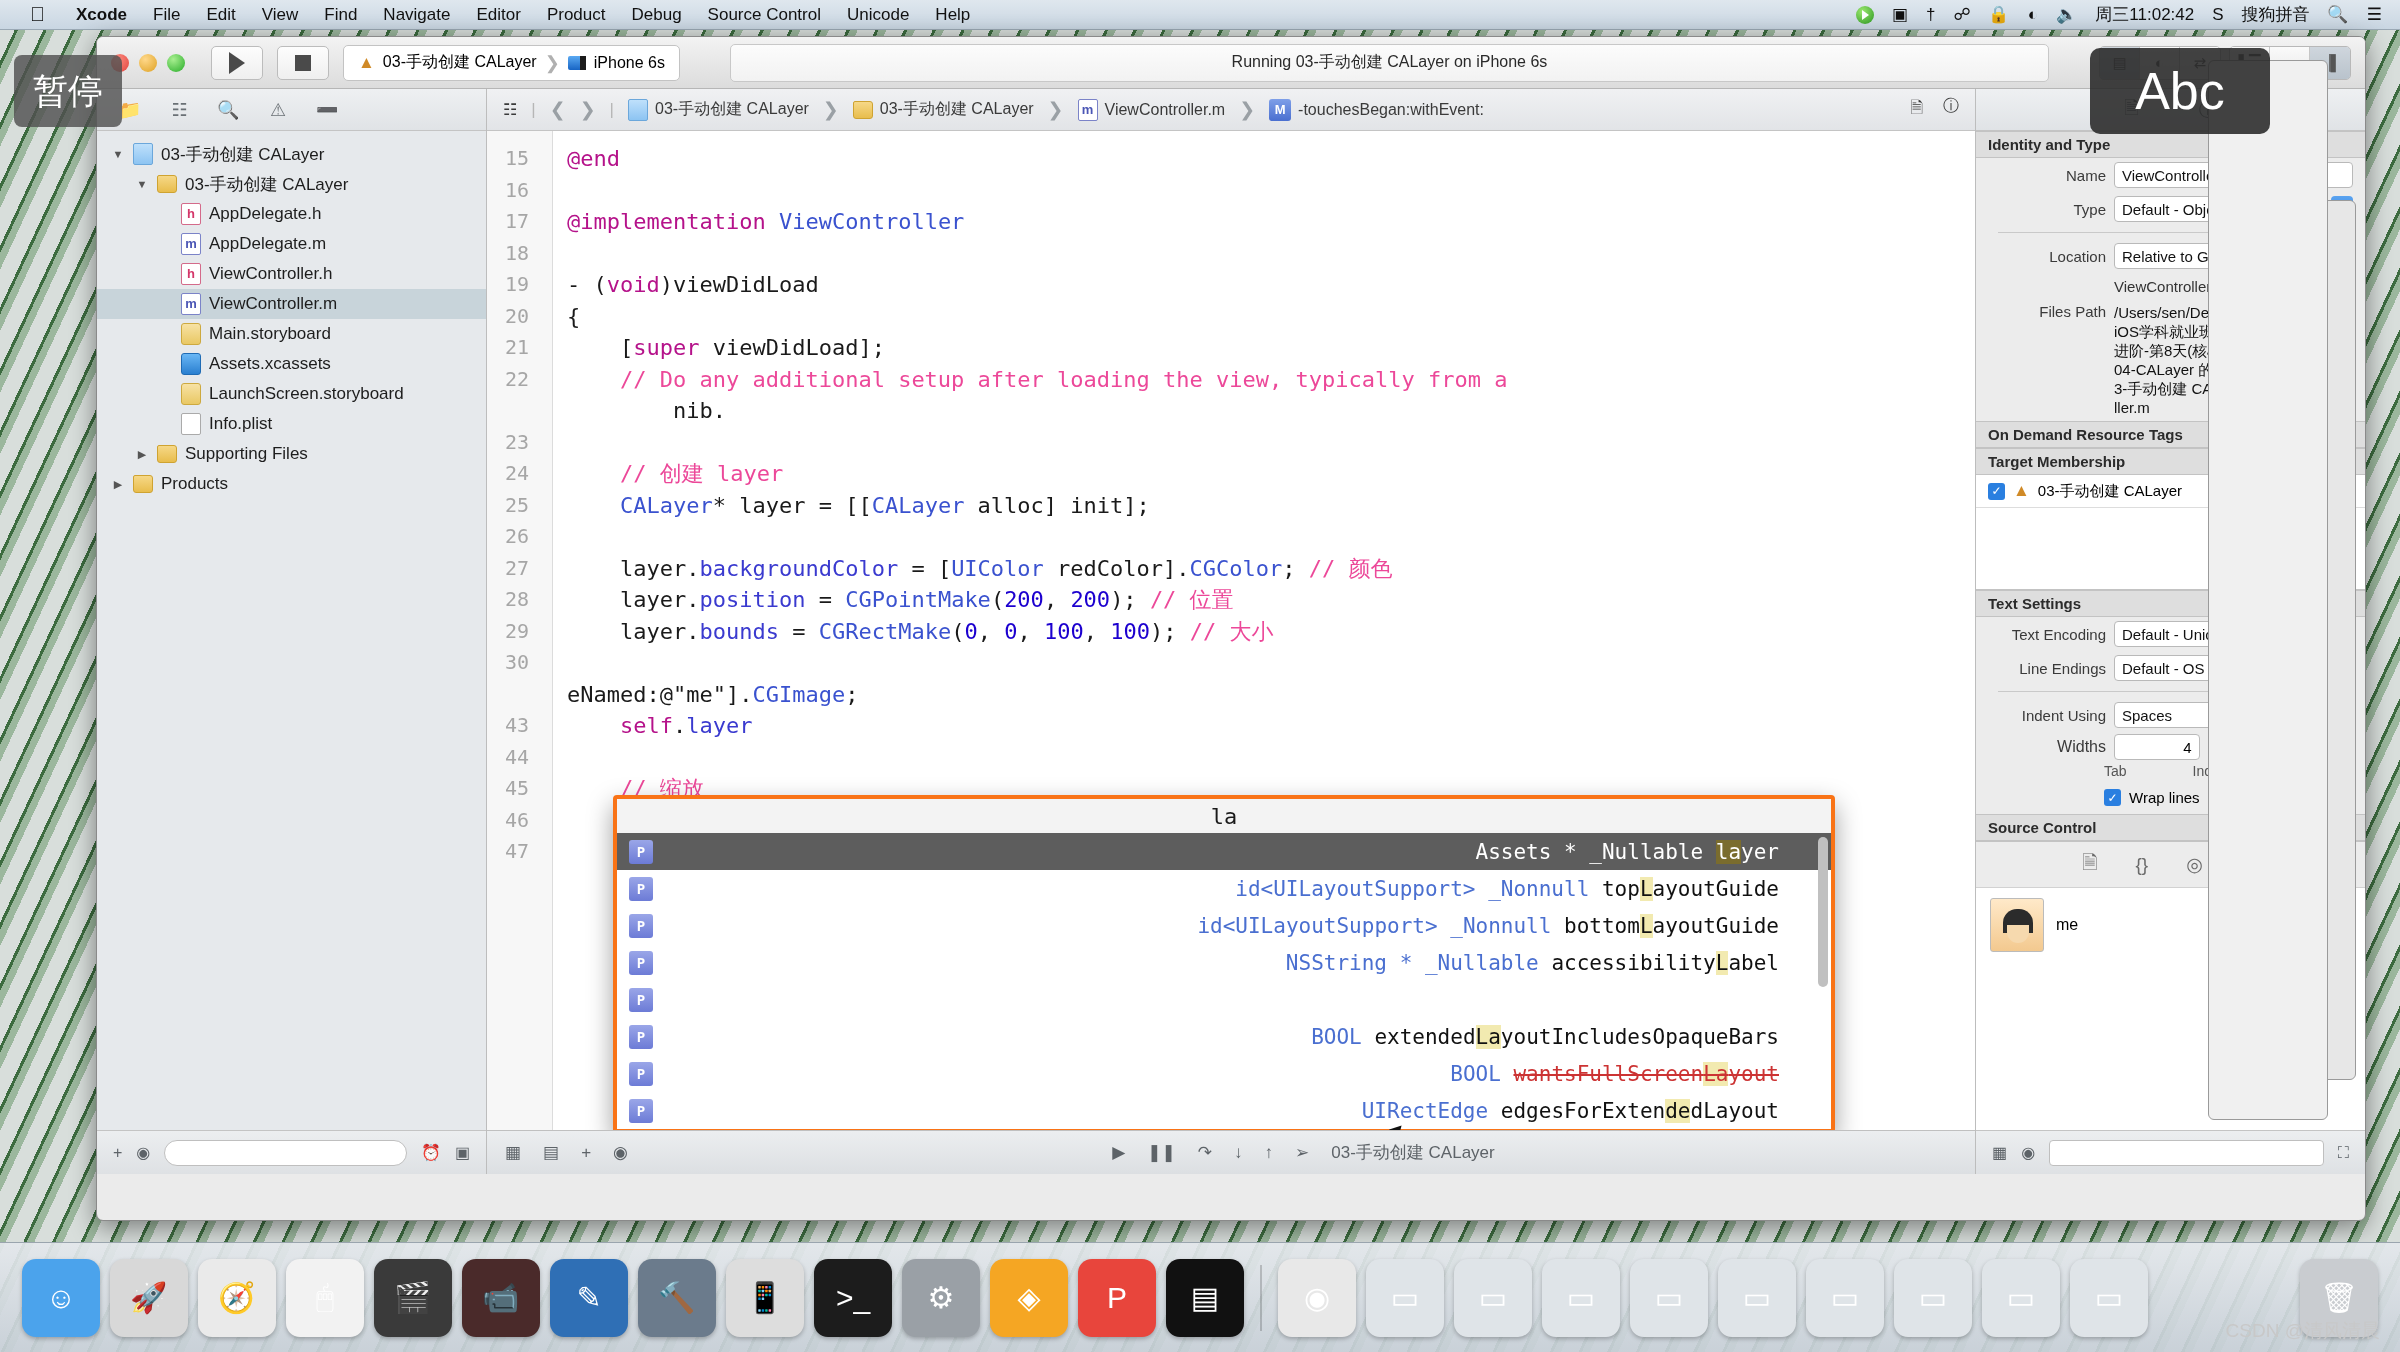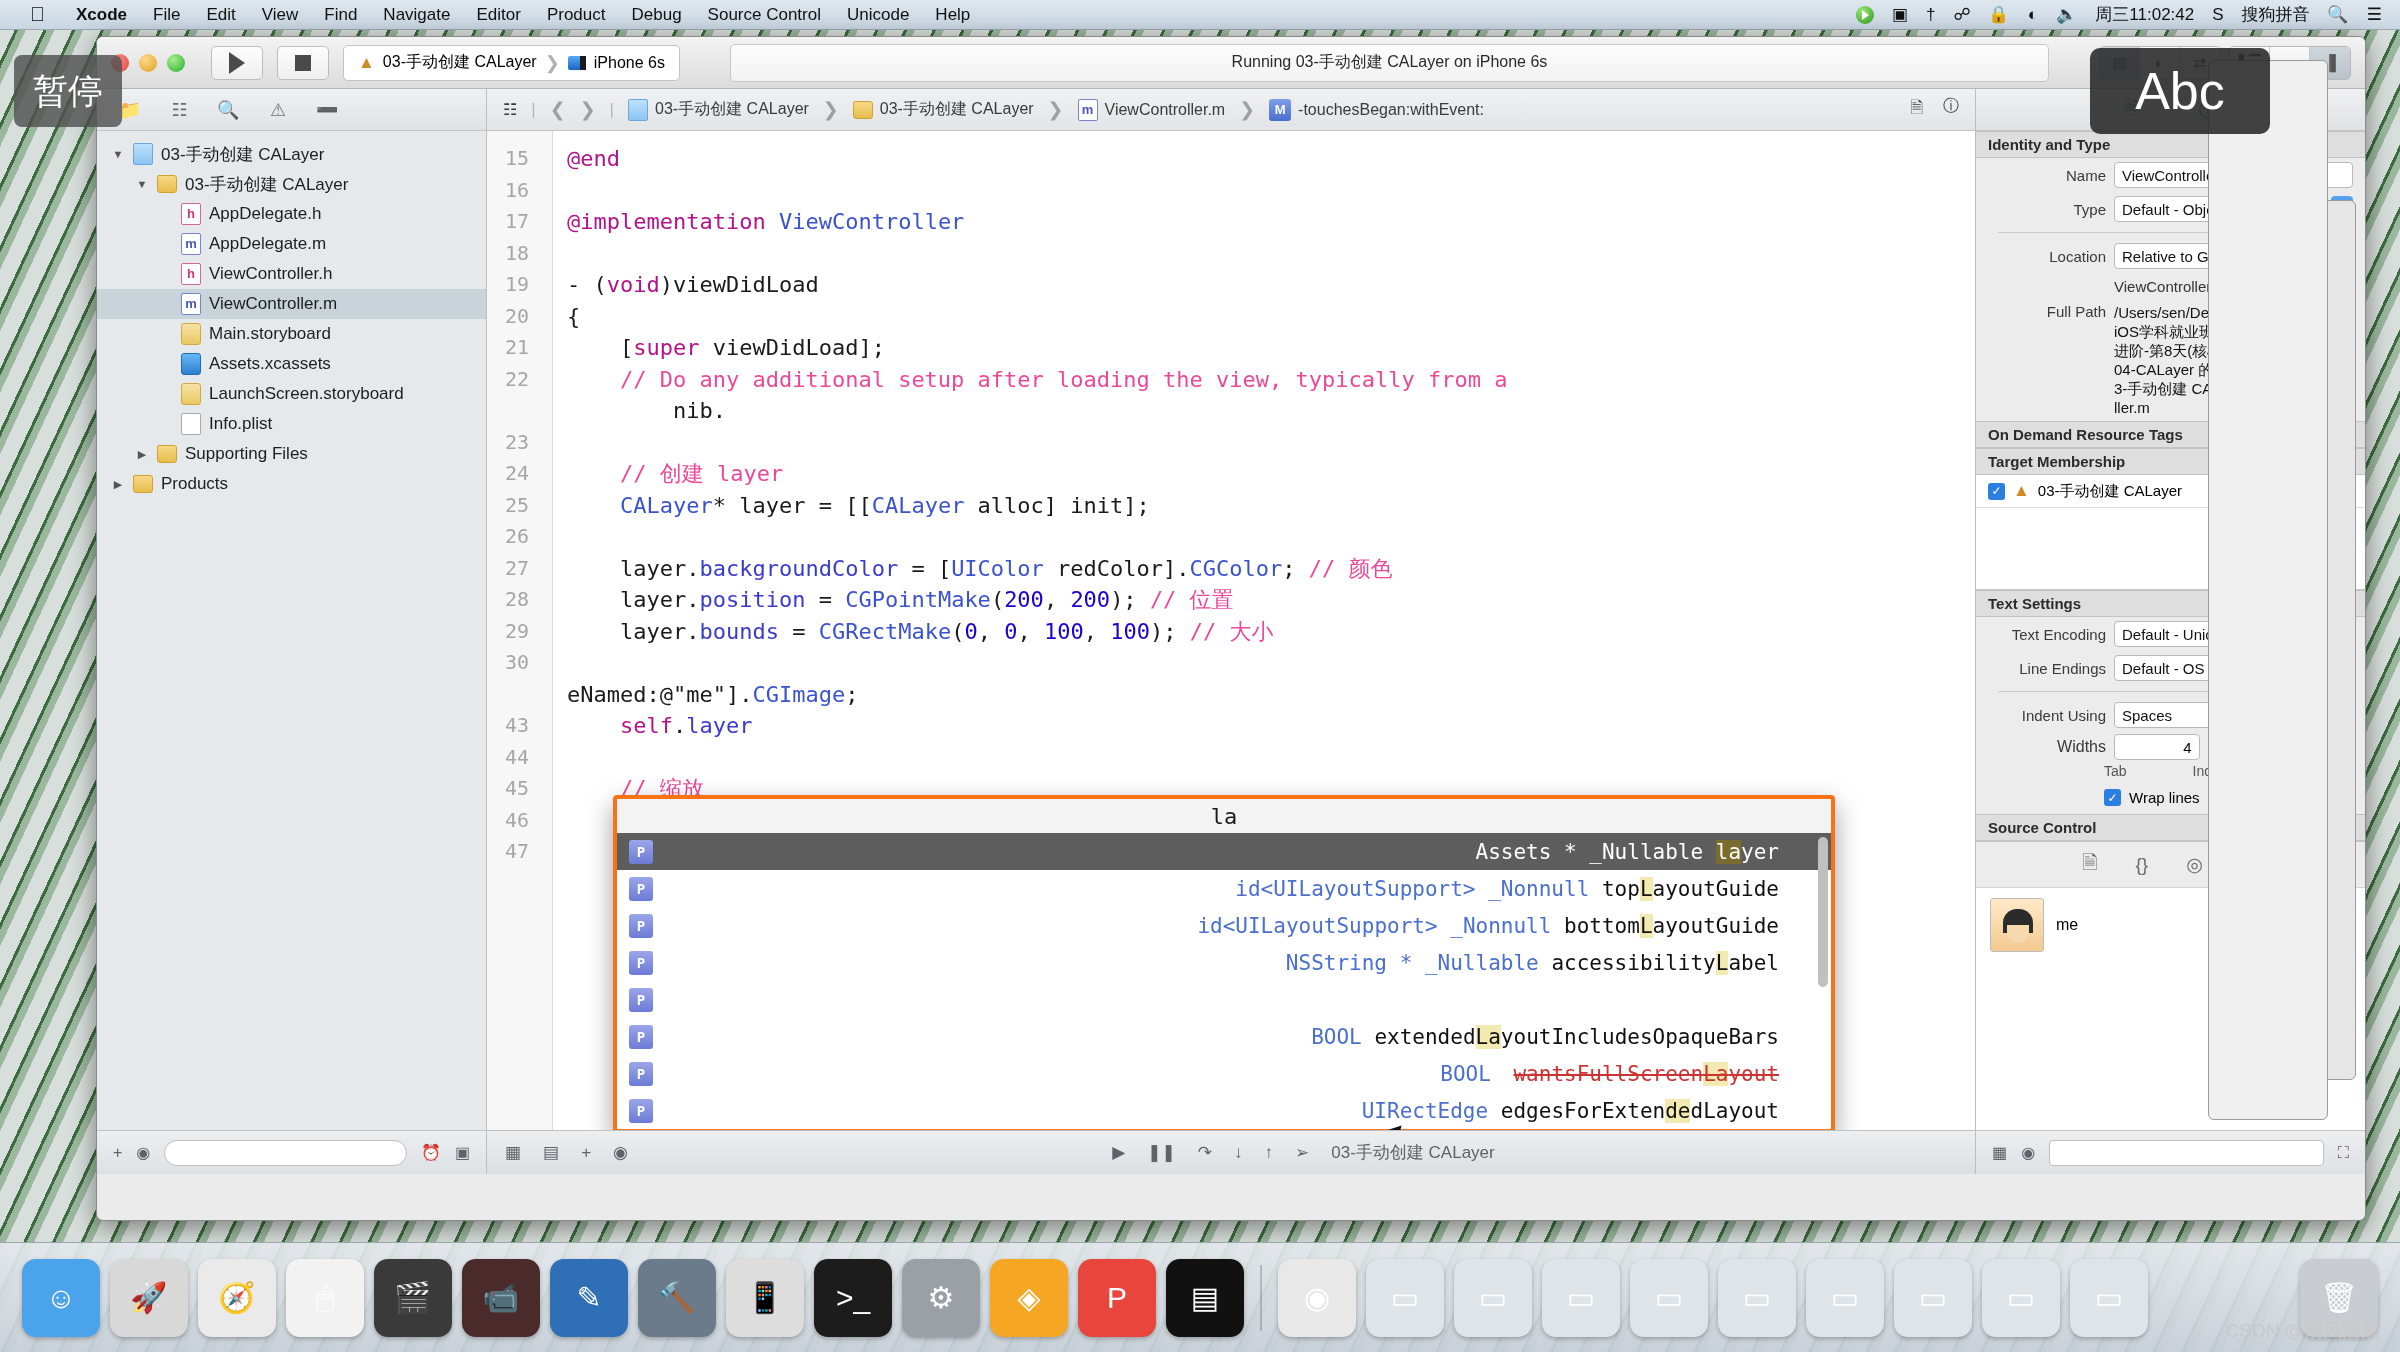--- a/index.html
+++ b/index.html
@@ -110,21 +110,21 @@
     font-family:"DejaVu Sans Mono", monospace; font-size:21px; color:#111;}
   .ac-item.sel { background:#5d5d5d; }
   .ac-item.sel .txt, .ac-item.sel .p1 { color:#fff; }
   .ac-item.sel .hl { background:#7a6c2e; color:#fff;}
   .badge { width:24px;height:24px;background:linear-gradient(#9aa6e8,#6c7bd6); color:#fff;
     font-size:14px;font-weight:bold; display:flex;align-items:center;justify-content:center; border-radius:3px; flex:none;}
   .ac-body { flex:1; display:flex; justify-content:flex-start; }
   .ac-inner { width:1110px; text-align:right; padding-right:0;}
   .p1 { color:#4a6fd0; }
   .hl { background:#f2eab0; }
-  .strike { color:#c33; text-decoration:line-through;margin-left:10px; }
+  .strike { color:#c33; text-decoration:line-through; }
   .ac-scroll { position:absolute; right:3px; top:38px; width:10px; height:290px; }
   .ac-scroll i { display:block; width:10px; height:150px; background:#c0c0c0; border-radius:5px;}
   .cursor-arrow { position:absolute; left:905px; top:996px; width:0;height:0; z-index:60;
     border-left:13px solid #111; border-bottom:20px solid transparent; transform:rotate(-18deg);}
 
   
   .insp { width:390px; background:#ececec; border-left:1px solid #bdbdbd; display:flex; flex-direction:column;}
   .inspbar { height:42px; display:flex; align-items:center; justify-content:center; gap:60px;
     background:linear-gradient(#eef0f2,#e0e3e6); border-bottom:1px solid #c4c4c4; font-size:18px; color:#6a7075;}
   .sec-h { background:#dedede; border-top:1px solid #c3c3c3; border-bottom:1px solid #c3c3c3;
@@ -470,21 +470,21 @@
           <span class="flab">Location</span>
           <span class="fval">Relative to Group</span>
           <span class="stepper">▲<br>▼</span>
         </div>
         <div class="frow">
           <span class="flab"></span>
           <span style="flex:1">ViewController.m</span>
           <span>📁</span>
         </div>
         <div class="pathwrap">
-          <span class="flab">Full Path</span>
+          <span class="flab">Files Path</span>
           <span class="pathtxt">/Users/sen/Desktop/第13期.黑马iOS学科就业班/02UI进阶/02-UI进阶-第8天(核心动画)/04-源代码/04-CALayer 的 transform 属性/03-手动创建 CALayer/ViewController.m</span>
           <span>⟳</span>
         </div>
 
         <div class="sec-h">
           <span>On Demand Resource Tags</span>
           <span class="show">Show</span>
         </div>
         <div class="sec-h">
           <span>Target Membership</span>

